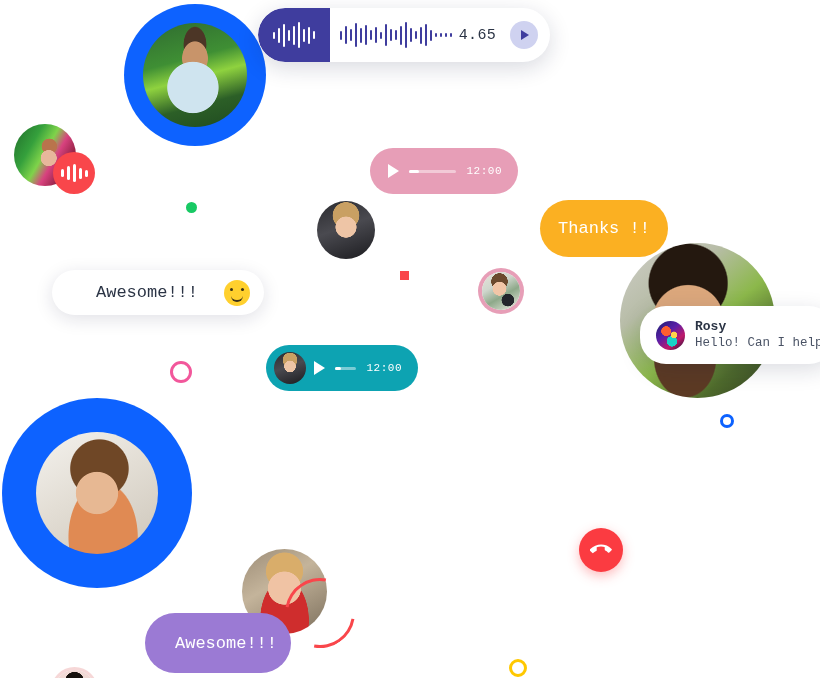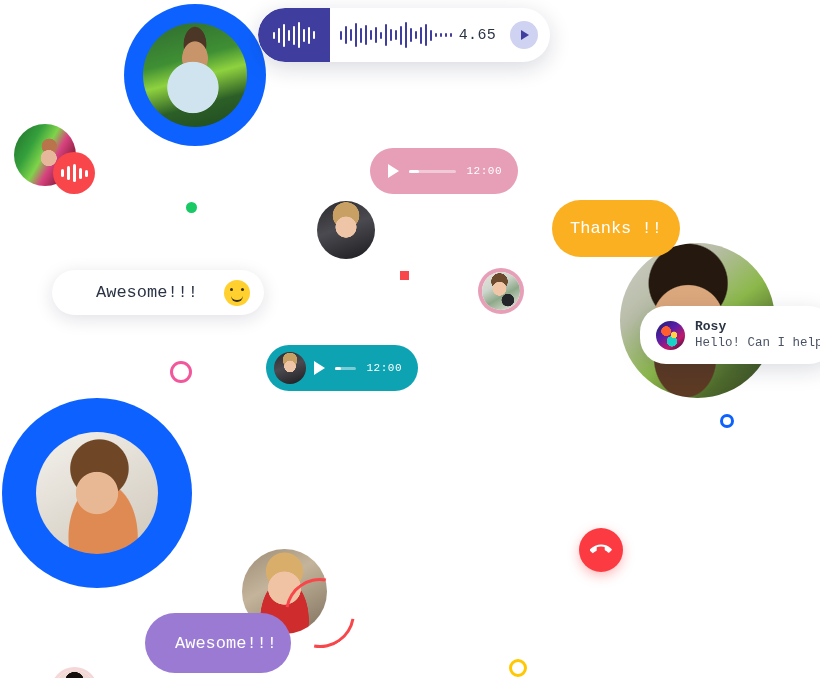--- a/index.html
+++ b/index.html
@@ -334,21 +334,21 @@
     <span class="tri"></span>
     <span class="track" style="background:rgba(255,255,255,.45)">
       <span class="fill" style="width:22%"></span>
     </span>
     <span class="voice-time">12:00</span>
   </div>
   <div class="abs photo ph-woman-phone" style="left:482px; top:152px; width:38px; height:38px; box-shadow:0 0 0 4px #e79eb7;"></div>
 
   <div class="abs photo ph-man-beard" style="left:620px; top:85px; width:155px; height:155px;"></div>
 
-  <div class="abs bubble" style="left:552px; top:200px; width:128px; height:57px; background:#fbb022; border-radius:29px; justify-content:center;">
+  <div class="abs bubble" style="left:540px; top:200px; width:128px; height:57px; background:#fbb022; border-radius:29px; justify-content:center;">
     <span style="color:#ffffff; font-size:17px;">Thanks !!</span>
   </div>
 
   <div class="abs dot" style="left:186px; top:202px; width:11px; height:11px; background:#18c964;"></div>
 
   <div class="abs" style="left:400px; top:271px; width:9px; height:9px; background:#f9464b;"></div>
 
   <div class="abs photo ph-woman-glasses" style="left:242px; top:236px; width:85px; height:85px;"></div>
   <div class="abs bubble bubble-white" style="left:52px; top:270px; width:212px; height:45px; border-radius:23px; padding-left:44px; padding-right:14px;">
     <span class="txt-dark" style="font-size:17px;">Awesome!!!</span>

